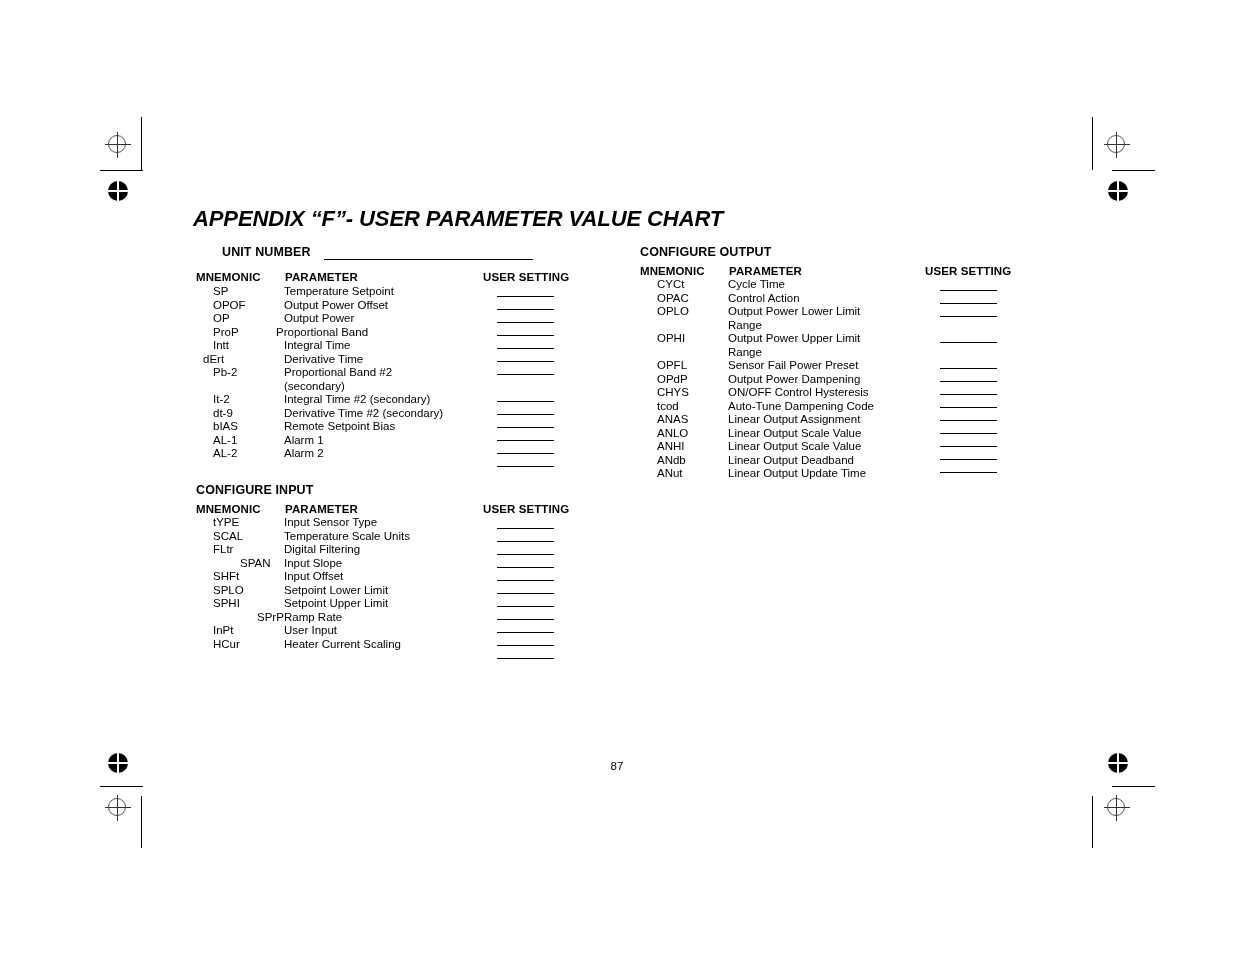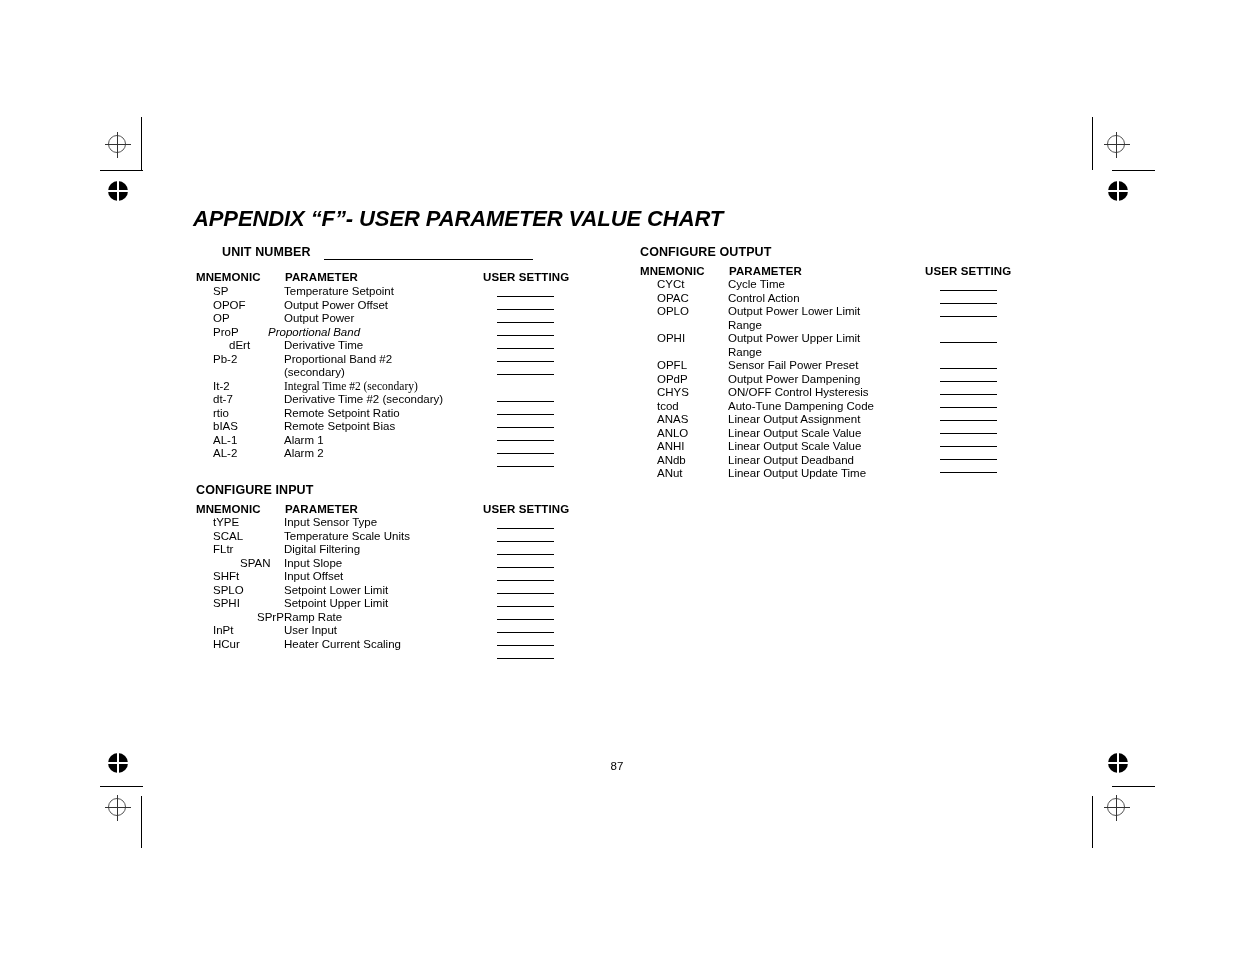--- a/index.html
+++ b/index.html
@@ -138,44 +138,44 @@
     <div class="row">
         <span class="mn" style="left:17px;">OPOF</span>
         <span class="pm" style="left:88px;">Output Power Offset</span>
       </div>
     <div class="row">
         <span class="mn" style="left:17px;">OP</span>
         <span class="pm" style="left:88px;">Output Power</span>
       </div>
     <div class="row">
         <span class="mn" style="left:17px;">ProP</span>
-        <span class="pm" style="left:72px;font-style:italic;">Proportional Band</span>
-      </div>
-    <div class="row">
-        <span class="mn" style="left:33px;text-align:center;">dErt</span>
+        <span class="pm" style="left:80px;">Proportional Band</span>
+      </div>
+    <div class="row">
+        <span class="mn" style="left:17px;">Intt</span>
+        <span class="pm" style="left:88px;">Integral Time</span>
+      </div>
+    <div class="row">
+        <span class="mn" style="left:7px;text-align:center;">dErt</span>
         <span class="pm" style="left:88px;">Derivative Time</span>
       </div>
     <div class="row">
         <span class="mn" style="left:17px;">Pb-2</span>
         <span class="pm" style="left:88px;">Proportional Band #2</span>
       </div>
     <div class="row cont">
         <span class="pm" style="left:88px;">(secondary)</span>
       </div>
     <div class="row">
         <span class="mn" style="left:17px;">It-2</span>
-        <span class="pm" style="left:88px;font-family:Liberation Serif, serif;">Integral Time #2 (secondary)</span>
-      </div>
-    <div class="row">
-        <span class="mn" style="left:17px;">dt-7</span>
+        <span class="pm" style="left:88px;">Integral Time #2 (secondary)</span>
+      </div>
+    <div class="row">
+        <span class="mn" style="left:17px;">dt-9</span>
         <span class="pm" style="left:88px;">Derivative Time #2 (secondary)</span>
-      </div>
-    <div class="row">
-        <span class="mn" style="left:17px;">rtio</span>
-        <span class="pm" style="left:88px;">Remote Setpoint Ratio</span>
       </div>
     <div class="row">
         <span class="mn" style="left:17px;">bIAS</span>
         <span class="pm" style="left:88px;">Remote Setpoint Bias</span>
       </div>
     <div class="row">
         <span class="mn" style="left:17px;">AL-1</span>
         <span class="pm" style="left:88px;">Alarm 1</span>
       </div>
     <div class="row">

